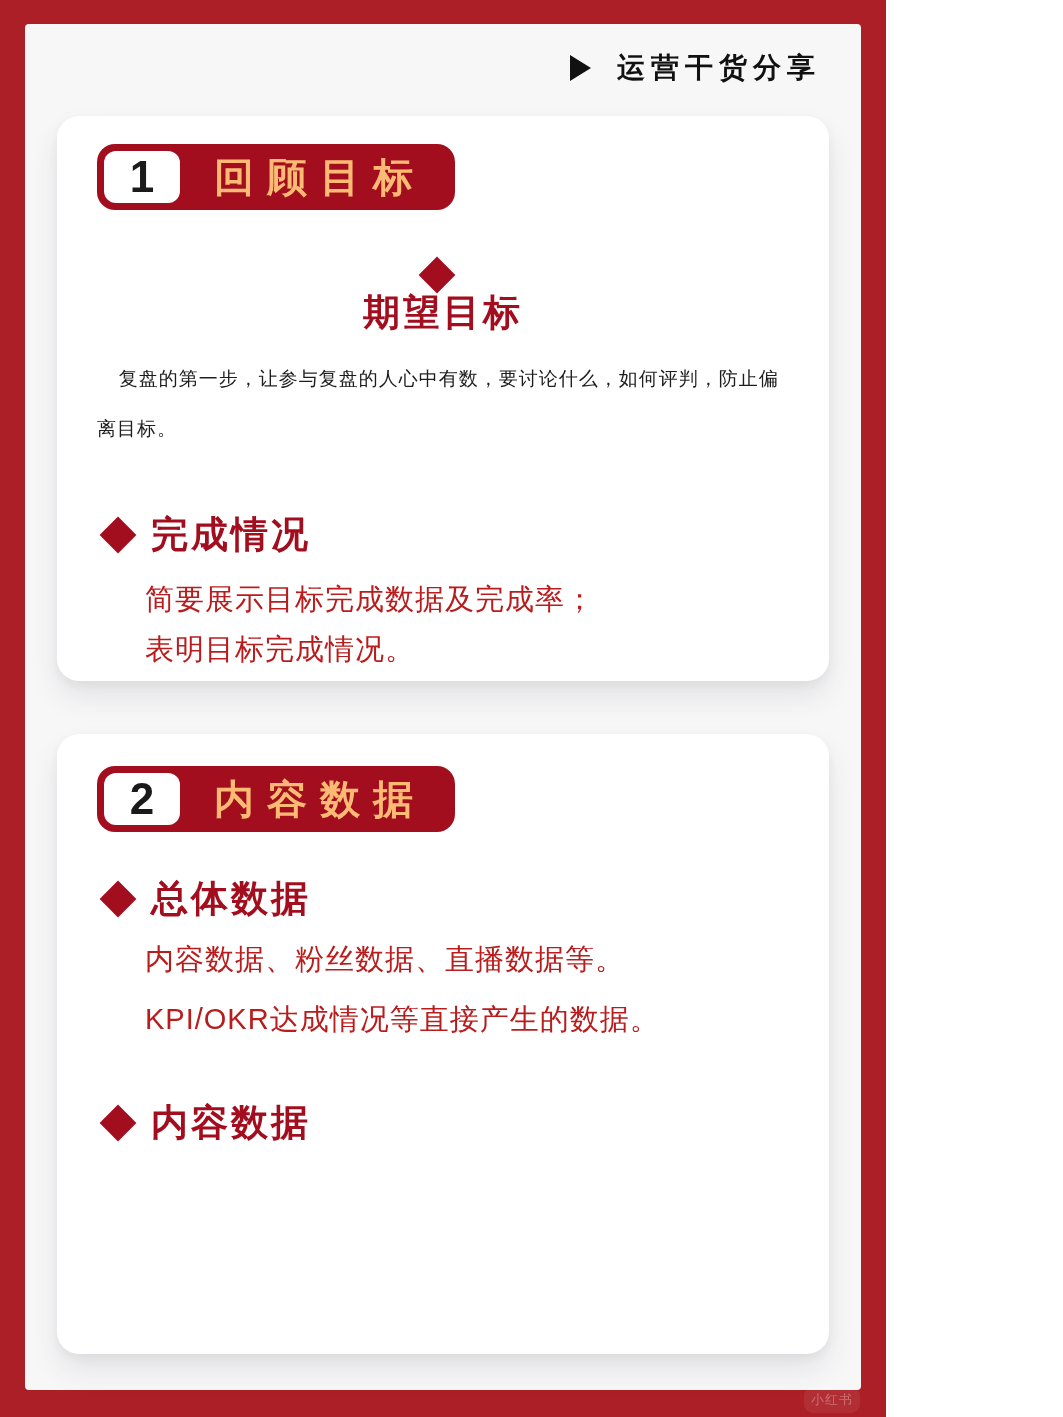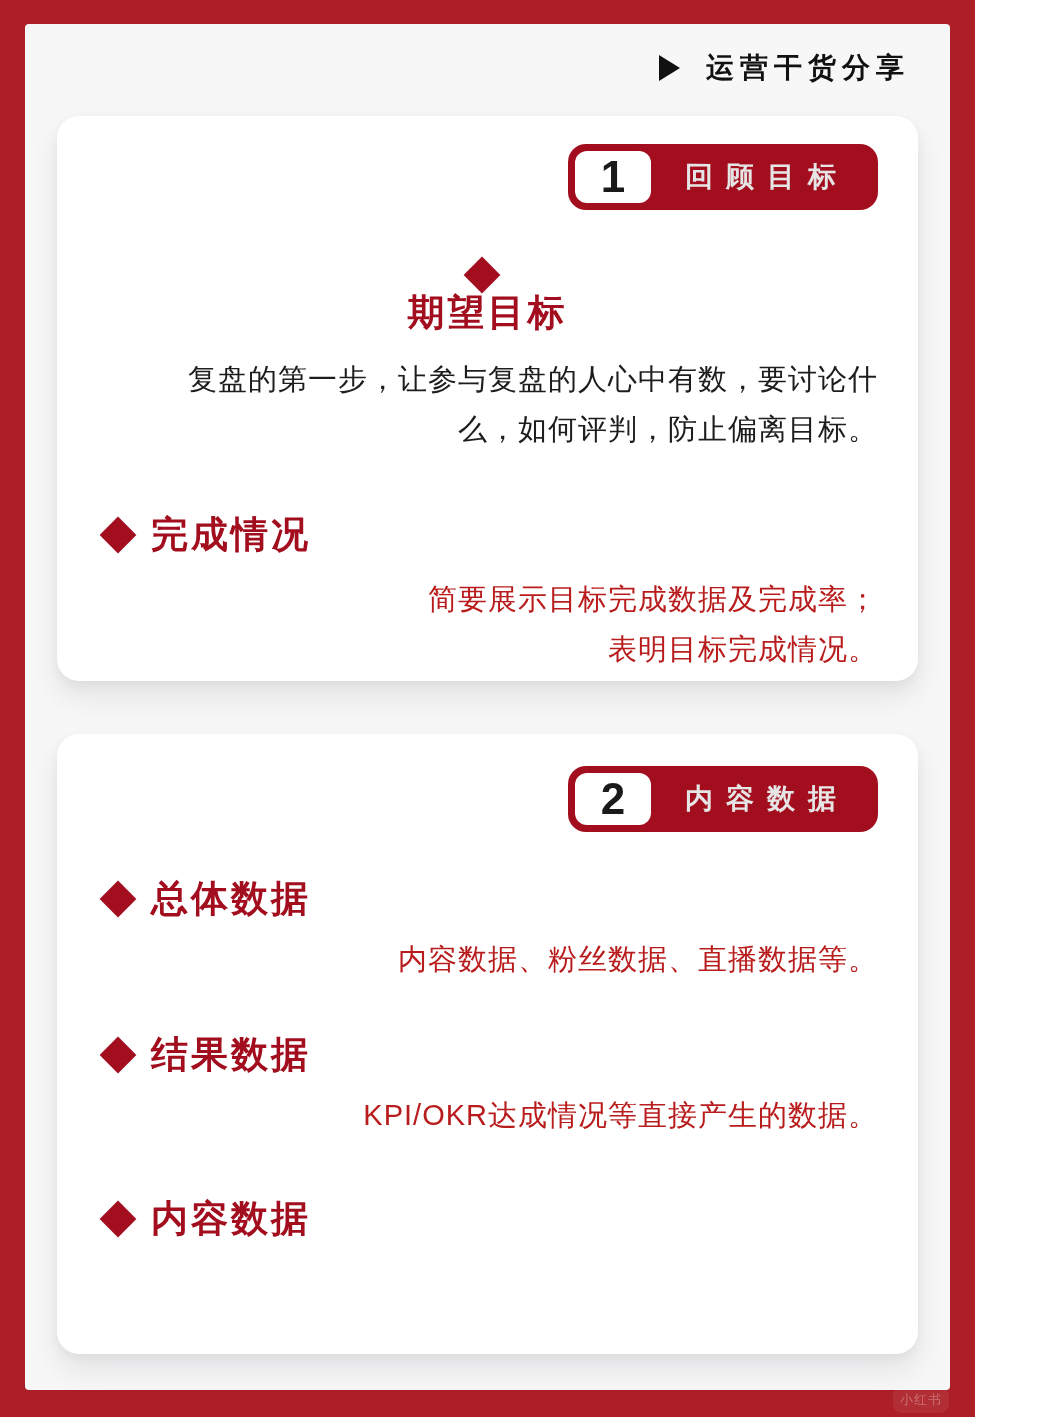--- a/index.html
+++ b/index.html
@@ -3,23 +3,22 @@
 <meta charset="utf-8">
 <style>
   html, body {
     margin: 0; padding: 0;
     width: 1063px; height: 1417px;
     overflow: hidden;
     font-family: "Liberation Sans", "DejaVu Sans", sans-serif;
   }
   .frame {
     position: relative;
-    width: 975px; height: 1417px;
+    width: 886px; height: 1417px;
     background: #ad1f26;
-    text-align: right;
   }
   .inner {
     position: absolute;
     left: 25px; top: 24px; right: 25px; bottom: 27px;
     background: #f7f7f8;
     border-radius: 4px;
   }
   
   .header {
     display: flex;
@@ -69,23 +68,23 @@
     align-items: center;
     justify-content: center;
     width: 76px; height: 52px;
     background: #ffffff;
     border-radius: 12px;
     font-size: 44px;
     font-weight: bold;
     color: #1a1a1a;
   }
   .badge .badge-title {
-    font-size: 28px;
+    font-size: 40px;
     font-weight: bold;
-    color: #e5e5e5;
+    color: #fdba74;
     letter-spacing: 13px;
     padding: 0 22px 0 34px;
     white-space: nowrap;
   }
   
   .sec-head {
     display: flex;
     align-items: center;
   }
   .diamond {
@@ -98,21 +97,21 @@
   .sec-head .sec-title {
     font-size: 37px;
     font-weight: bold;
     color: #a30e1f;
     letter-spacing: 3px;
     white-space: nowrap;
   }
   
   .para {
     margin: 16px 0 0 0;
-    font-size: 29px;
+    font-size: 19px;
     line-height: 50px;
     color: #1d1d1d;
     text-indent: 1.15em;
     letter-spacing: 1px;
   }
   .line {
     margin: 0 0 0 48px;
     font-size: 29px;
     line-height: 50px;
     color: #b91c1c;
@@ -178,24 +177,20 @@
       </div>
 
       <div class="sec-head mt-c2-h1">
         <span class="diamond"></span>
         <span class="sec-title">总体数据</span>
       </div>
       <div class="body-block body-c2">
         <p class="line">内容数据、粉丝数据、直播数据等。</p>
       </div>
 
-      <div class="sec-head mt-c2-h2">
-        <span class="diamond"></span>
-        <span class="sec-title">结果数据</span>
-      </div>
       <div class="body-block body-c2">
         <p class="line">KPI/OKR达成情况等直接产生的数据。</p>
       </div>
 
       <div class="sec-head mt-c2-h3">
         <span class="diamond"></span>
         <span class="sec-title">内容数据</span>
       </div>
     </section>
 

